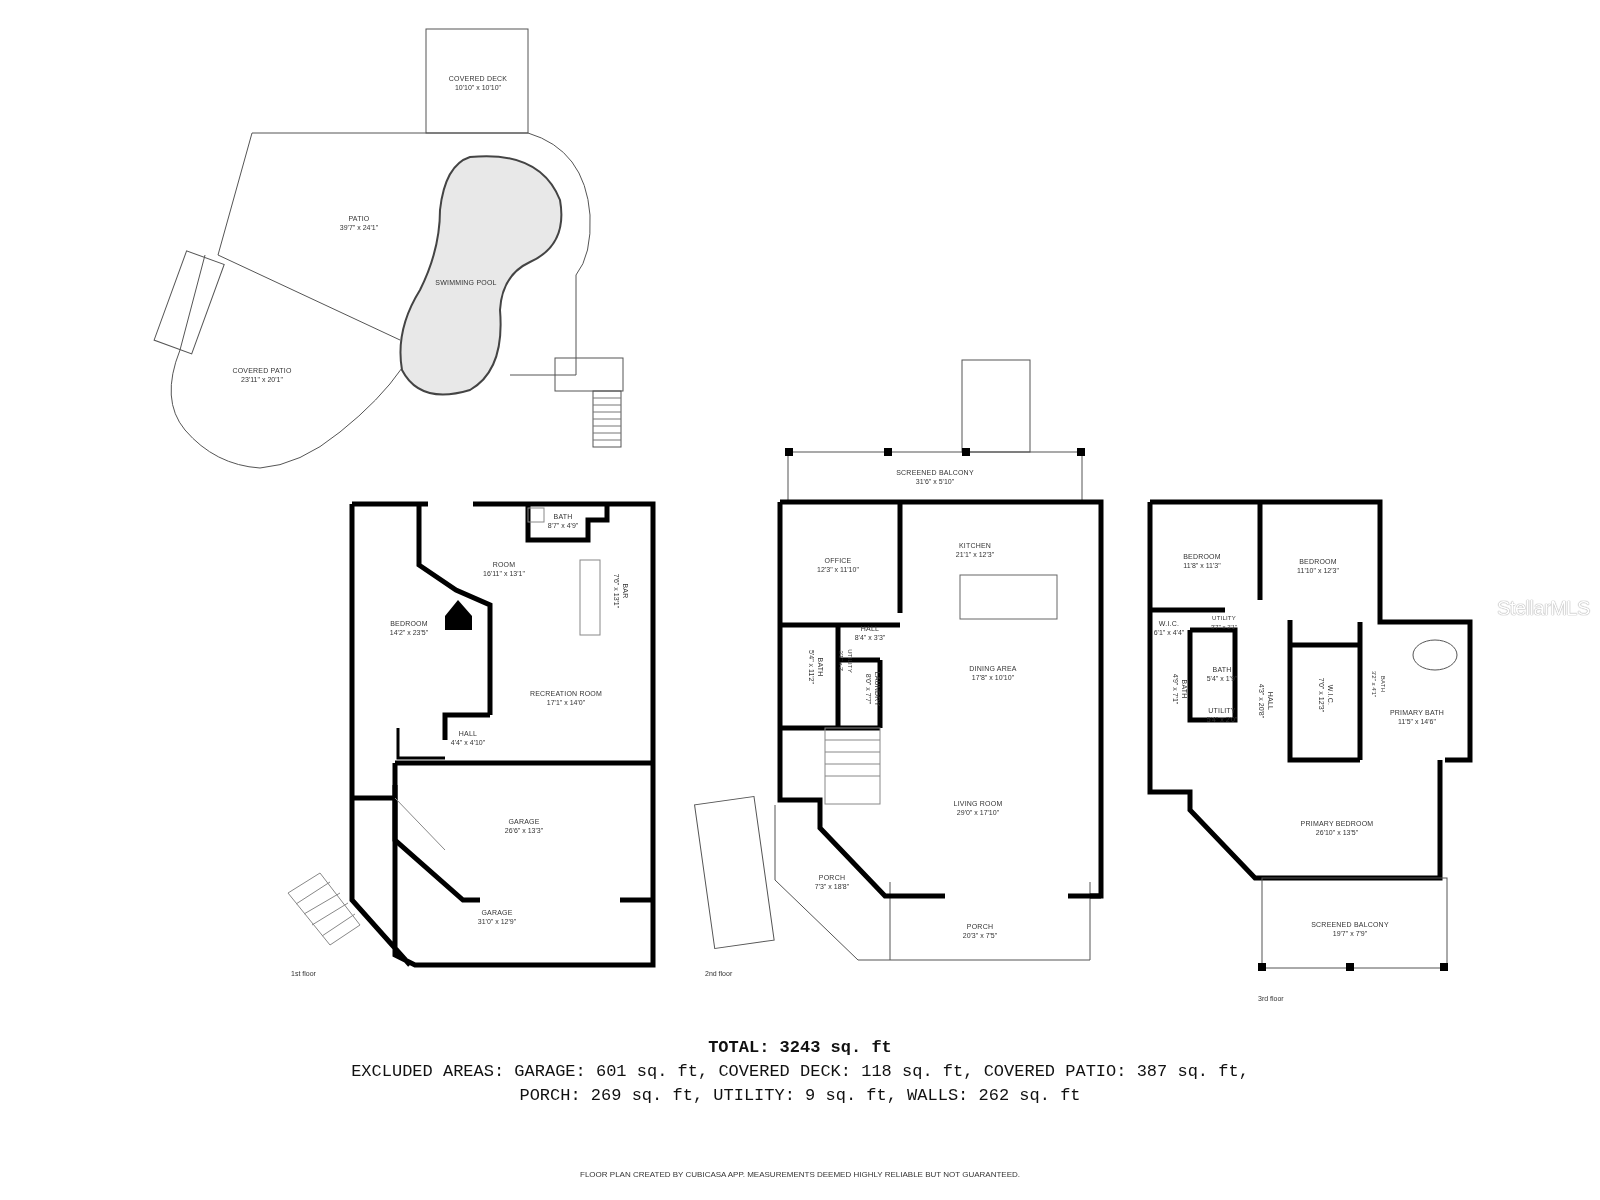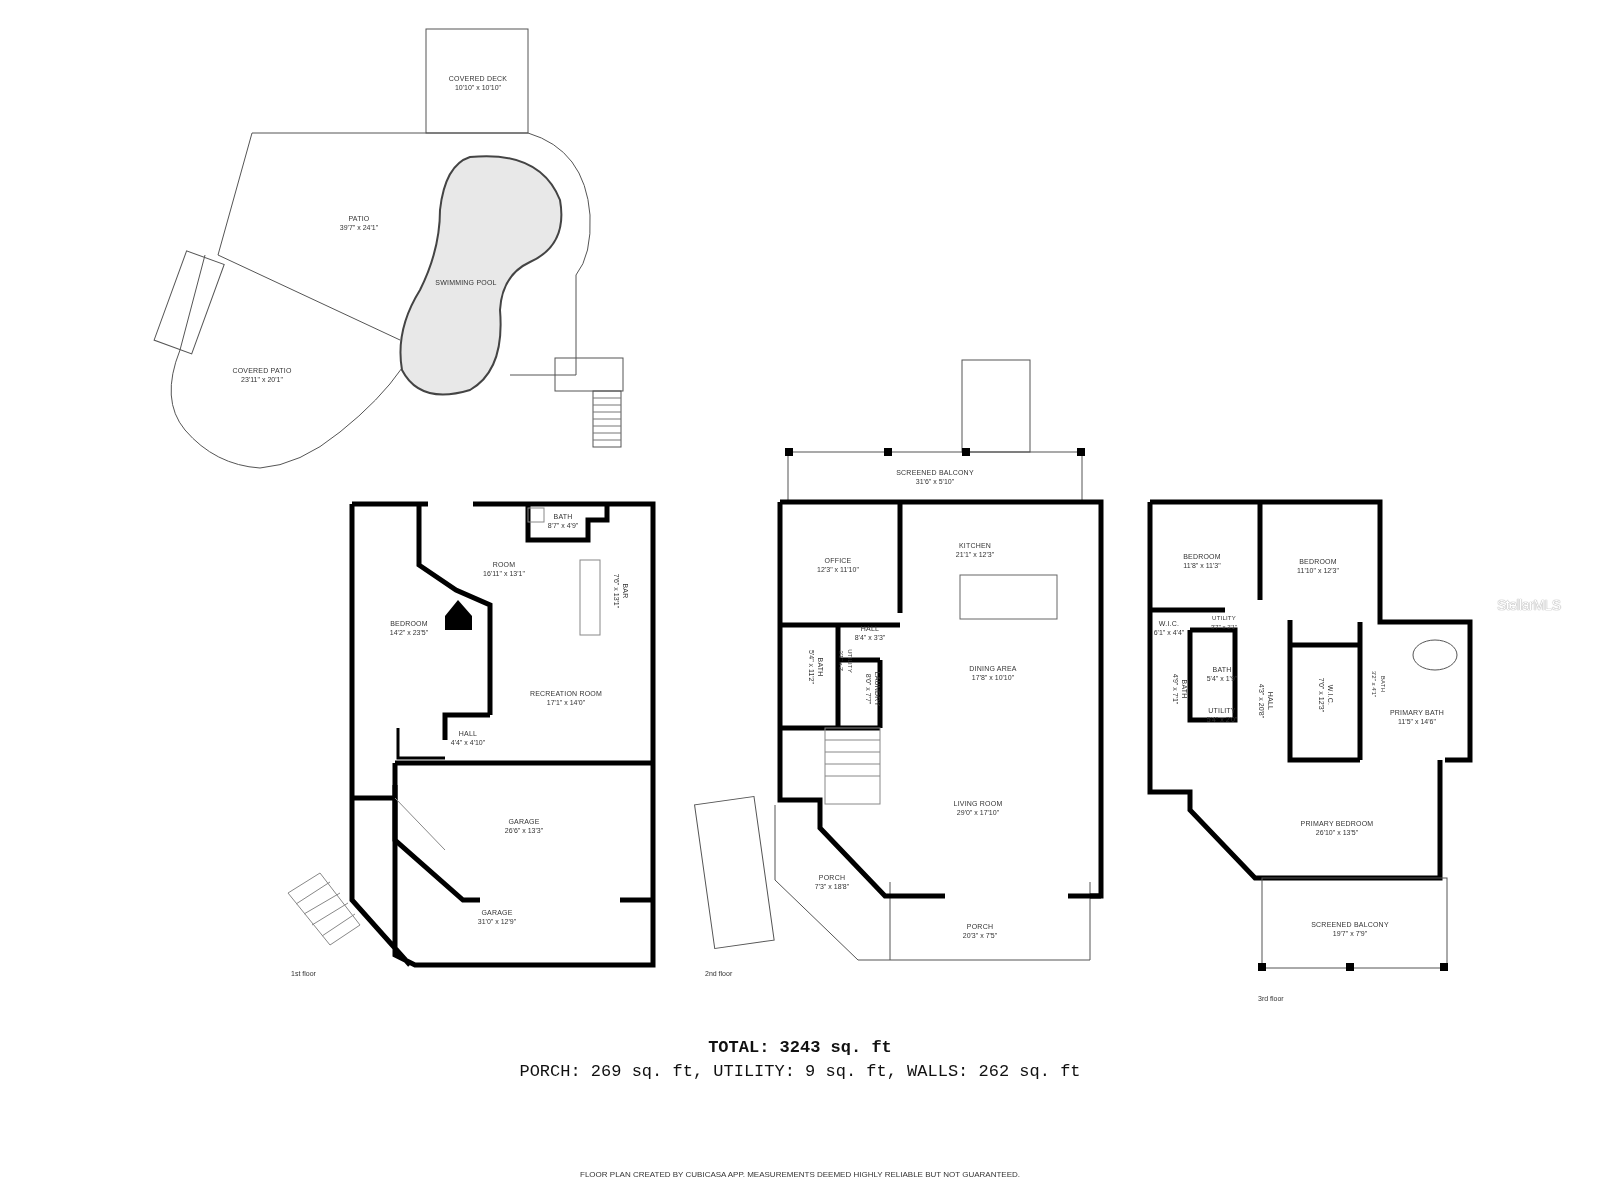--- a/index.html
+++ b/index.html
@@ -3,21 +3,21 @@
 <meta charset="utf-8">
 <style>
   html,body{margin:0;padding:0;background:#fff;}
   body{width:1600px;height:1200px;position:relative;overflow:hidden;font-family:"Liberation Sans",sans-serif;color:#222;}
   svg#plan{position:absolute;left:0;top:0;}
   .lbl{position:absolute;text-align:center;font-size:7px;line-height:9px;color:#333;white-space:nowrap;transform:translateX(-50%);}
   .lbl .n{display:block;letter-spacing:0.2px;}
   .lbl .d{display:block;}
   .rot{transform:translateX(-50%) rotate(90deg);}
   .floor-label{position:absolute;font-size:7px;color:#333;}
-  .watermark{position:absolute;left:1497px;top:597px;font-size:14px;color:#fff;text-shadow:0 0 1px #999,0 0 1px #999;letter-spacing:-0.5px;}
+  .watermark{position:absolute;left:1497px;top:597px;font-size:20px;color:#fff;text-shadow:0 0 1px #999,0 0 1px #999;letter-spacing:-0.5px;}
   .summary{position:absolute;left:0;width:1600px;top:1036px;text-align:center;font-family:Liberation Mono, monospace;font-size:17px;line-height:24px;color:#111;}
   .summary .total{font-weight:bold;}
   .disclaimer{position:absolute;left:0;width:1600px;top:1170px;text-align:center;font-family:Liberation Sans, sans-serif;font-size:8px;color:#333;}
 </style>
 </head>
 <body>
 
 <svg id="plan" width="1600" height="1200" viewBox="0 0 1600 1200">
   <g fill="none" stroke="#555" stroke-width="1">
 
@@ -254,15 +254,16 @@
 <div class="lbl" style="left:1350px;top:920px;">
     <span class="n">SCREENED BALCONY</span>
     <span class="d">19'7" x 7'9"</span>
   </div>
 <div class="floor-label" style="left:1258px;top:995px;">3rd floor</div>
 
 <div class="watermark">StellarMLS</div>
 
 <div class="summary">
   <div class="total">TOTAL: 3243 sq. ft</div>
+  <div>EXCLUDED AREAS: GARAGE: 601 sq. ft, COVERED DECK: 118 sq. ft, COVERED PATIO: 387 sq. ft,</div>
   <div>PORCH: 269 sq. ft, UTILITY: 9 sq. ft, WALLS: 262 sq. ft</div>
 </div>
 <div class="disclaimer">FLOOR PLAN CREATED BY CUBICASA APP. MEASUREMENTS DEEMED HIGHLY RELIABLE BUT NOT GUARANTEED.</div>
 
 </body></html>

